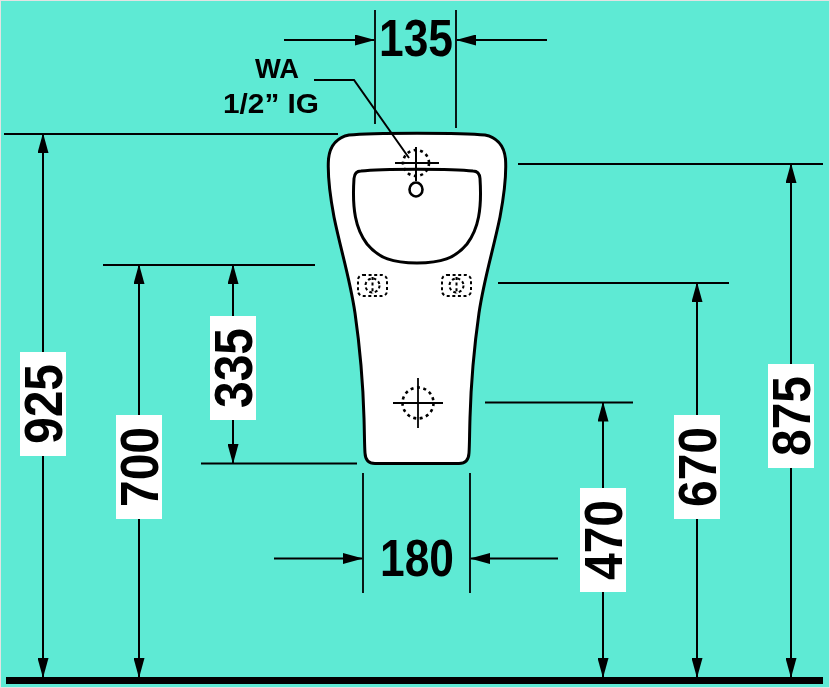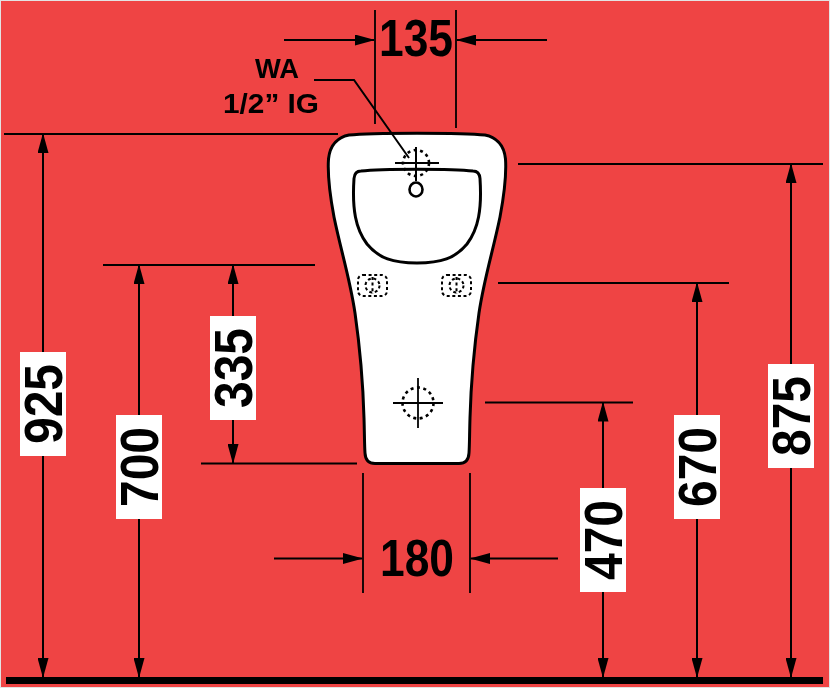--- a/index.html
+++ b/index.html
@@ -5,21 +5,21 @@
   html, body {
     margin: 0;
     padding: 0;
     background: #ffffff;
     font-family: "Liberation Sans", sans-serif;
   }
   .drawing-wrap {
     position: relative;
     width: 830px;
     height: 688px;
-    background: #ef4444;
+    background: #5eead4;
     border: 1px solid #e3e3e3;
     box-sizing: border-box;
     overflow: hidden;
   }
   svg { display: block; }
   .dim-text {
     font-family: "Liberation Sans", sans-serif;
     font-weight: 700;
     fill: #000000;
   }

